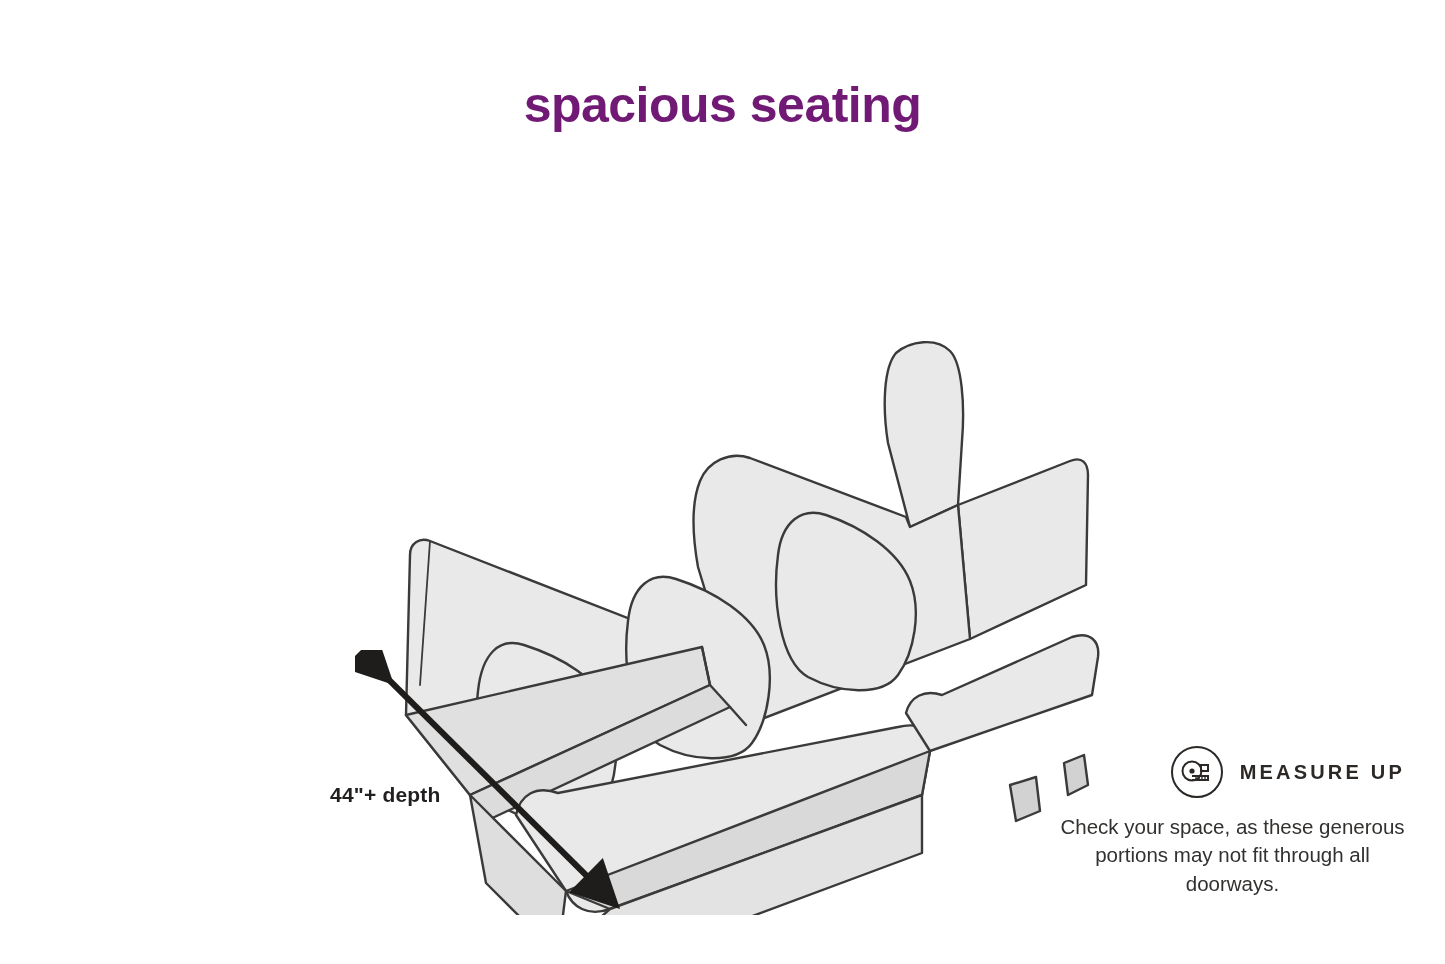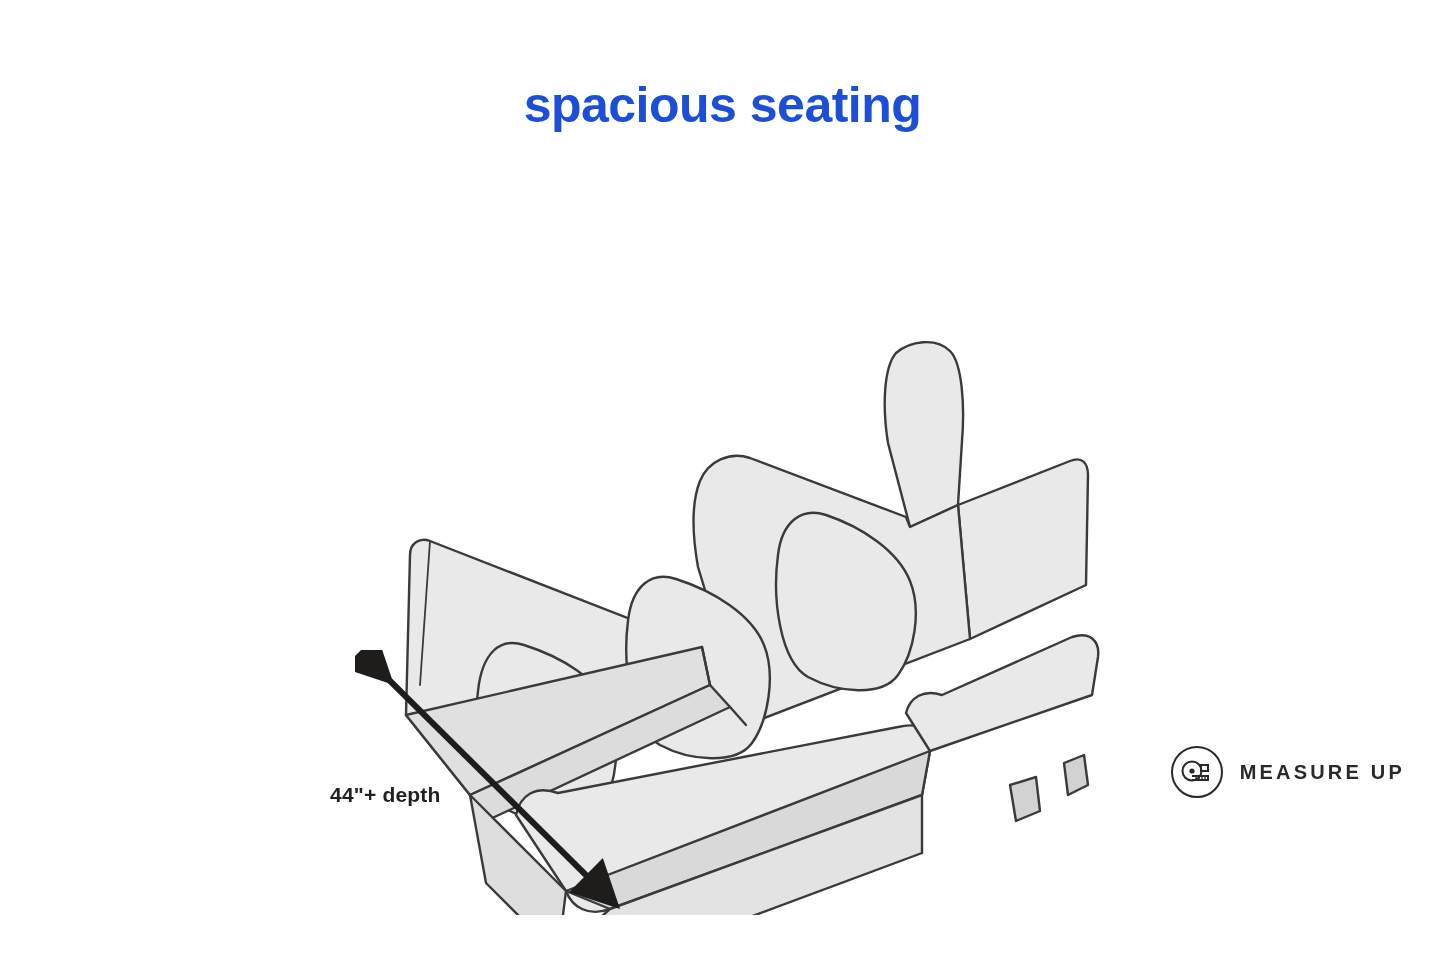--- a/index.html
+++ b/index.html
@@ -21,21 +21,21 @@
   }
   .headline {
     position: absolute;
     top: 78px;
     left: 0;
     width: 1445px;
     text-align: center;
     font-size: 50px;
     font-weight: bold;
     letter-spacing: -0.5px;
-    color: #1d4ed8;
+    color: #701a75;
     line-height: 1.1;
   }
   .subhead {
     position: absolute;
     top: 166px;
     left: 148px;
     width: 1150px;
     text-align: center;
     font-size: 25.5px;
     line-height: 1.42;
@@ -150,15 +150,16 @@
           <circle cx="27" cy="27" r="25" fill="none" stroke="#2b2826" stroke-width="2"></circle>
           <circle cx="22" cy="26" r="9.5" fill="none" stroke="#2b2826" stroke-width="2"></circle>
           <circle cx="22" cy="26" r="2.6" fill="#2b2826"></circle>
           <path d="M31 20 L38 20 L38 26 L31 26 Z" fill="none" stroke="#2b2826" stroke-width="2"></path>
           <path d="M22 35 L38 35 L38 31 L22 31" fill="none" stroke="#2b2826" stroke-width="2"></path>
           <path d="M26 35 L26 32 M29 35 L29 32 M32 35 L32 32 M35 35 L35 32" stroke="#2b2826" stroke-width="1.3"></path>
         </svg>
       </span>
       <span class="measure-title">MEASURE UP</span>
     </div>
+    <div class="measure-body">Check your space, as these generous portions may not fit through all doorways.</div>
   </div>
 
 </div>
 
 </body></html>

